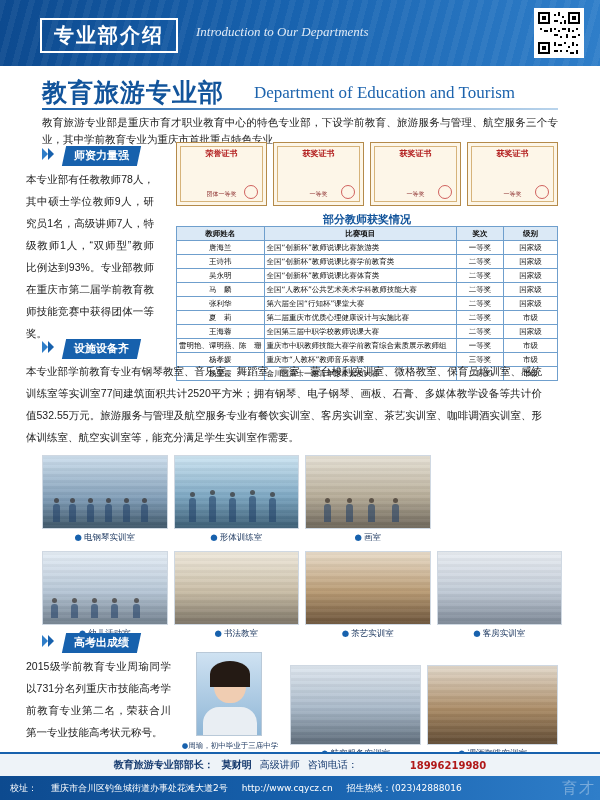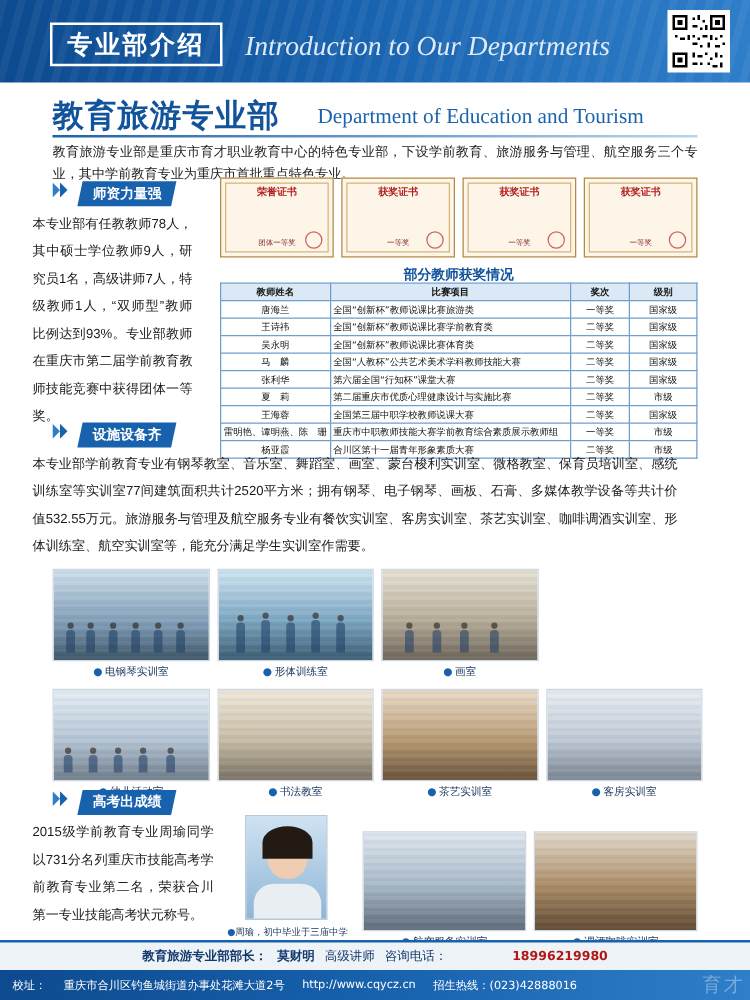--- a/index.html
+++ b/index.html
@@ -33,21 +33,21 @@
     font-weight: bold;
     font-size: 20px;
     letter-spacing: 2px;
     line-height: 1.2;
   }
   .badge-en {
     position: absolute; left: 196px; top: 24px;
     color: #dfeaf6;
     font-family: "Liberation Serif", serif;
     font-style: italic;
-    font-size: 22px;
+    font-size: 13px;
   }
   .qr {
     position: absolute; right: 16px; top: 8px;
     width: 50px; height: 50px; background: #ffffff; padding: 2px;
   }
   .qr svg { display:block; }
   
   .dept-title {
     position: absolute; left: 42px; top: 76px;
     font-family: "DejaVu Sans", sans-serif;
@@ -367,20 +367,26 @@
         <td class="n">二等奖</td>
         <td class="n">国家级</td>
       </tr>
       <tr>
         <td class="n">雷明艳、谭明燕、陈　珊</td>
         <td class="p">重庆市中职教师技能大赛学前教育综合素质展示教师组</td>
         <td class="n">一等奖</td>
         <td class="n">市级</td>
       </tr>
       <tr>
+        <td class="n">杨孝媛</td>
+        <td class="p">重庆市“人教杯”教师音乐赛课</td>
+        <td class="n">三等奖</td>
+        <td class="n">市级</td>
+      </tr>
+      <tr>
         <td class="n">杨亚霞</td>
         <td class="p">合川区第十一届青年形象素质大赛</td>
         <td class="n">二等奖</td>
         <td class="n">市级</td>
       </tr>
     </tbody>
   </table>
 
   <div class="sec" style="top:338px;">
     <span class="chev">

